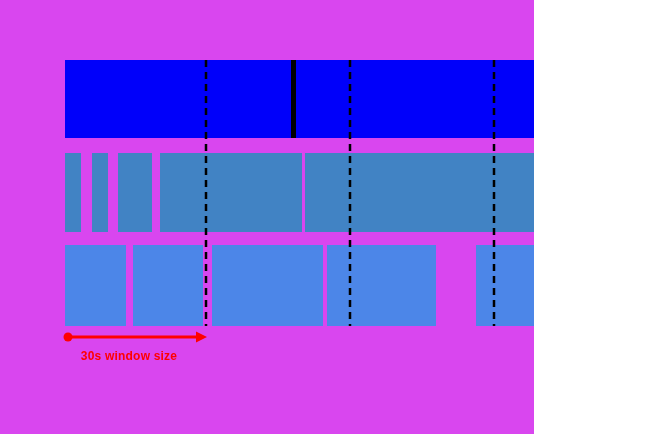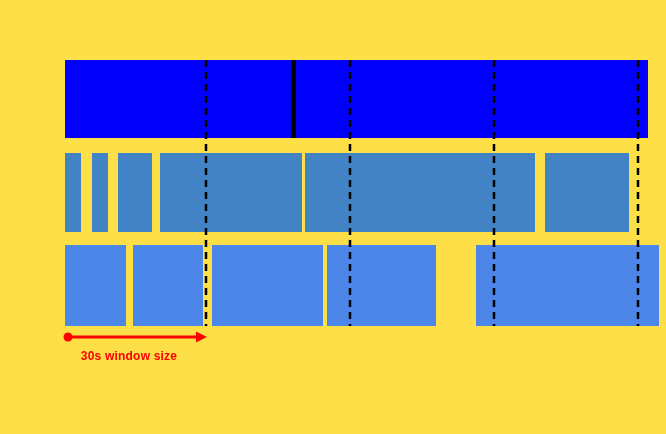--- a/index.html
+++ b/index.html
@@ -3,23 +3,23 @@
 <meta charset="utf-8">
 <style>
   html, body {
     margin: 0;
     padding: 0;
     background: #ffffff;
     font-family: "Liberation Sans", sans-serif;
   }
   .figure-wrap {
     position: relative;
-    width: 666px;
+    width: 534px;
     height: 434px;
-    background: #fde047;
+    background: #d946ef;
     overflow: hidden;
   }
   svg text.window-label {
     font-family: "Liberation Sans", sans-serif;
     font-size: 12px;
     font-weight: bold;
     letter-spacing: 0.2px;
   }
 </style>
 </head>

